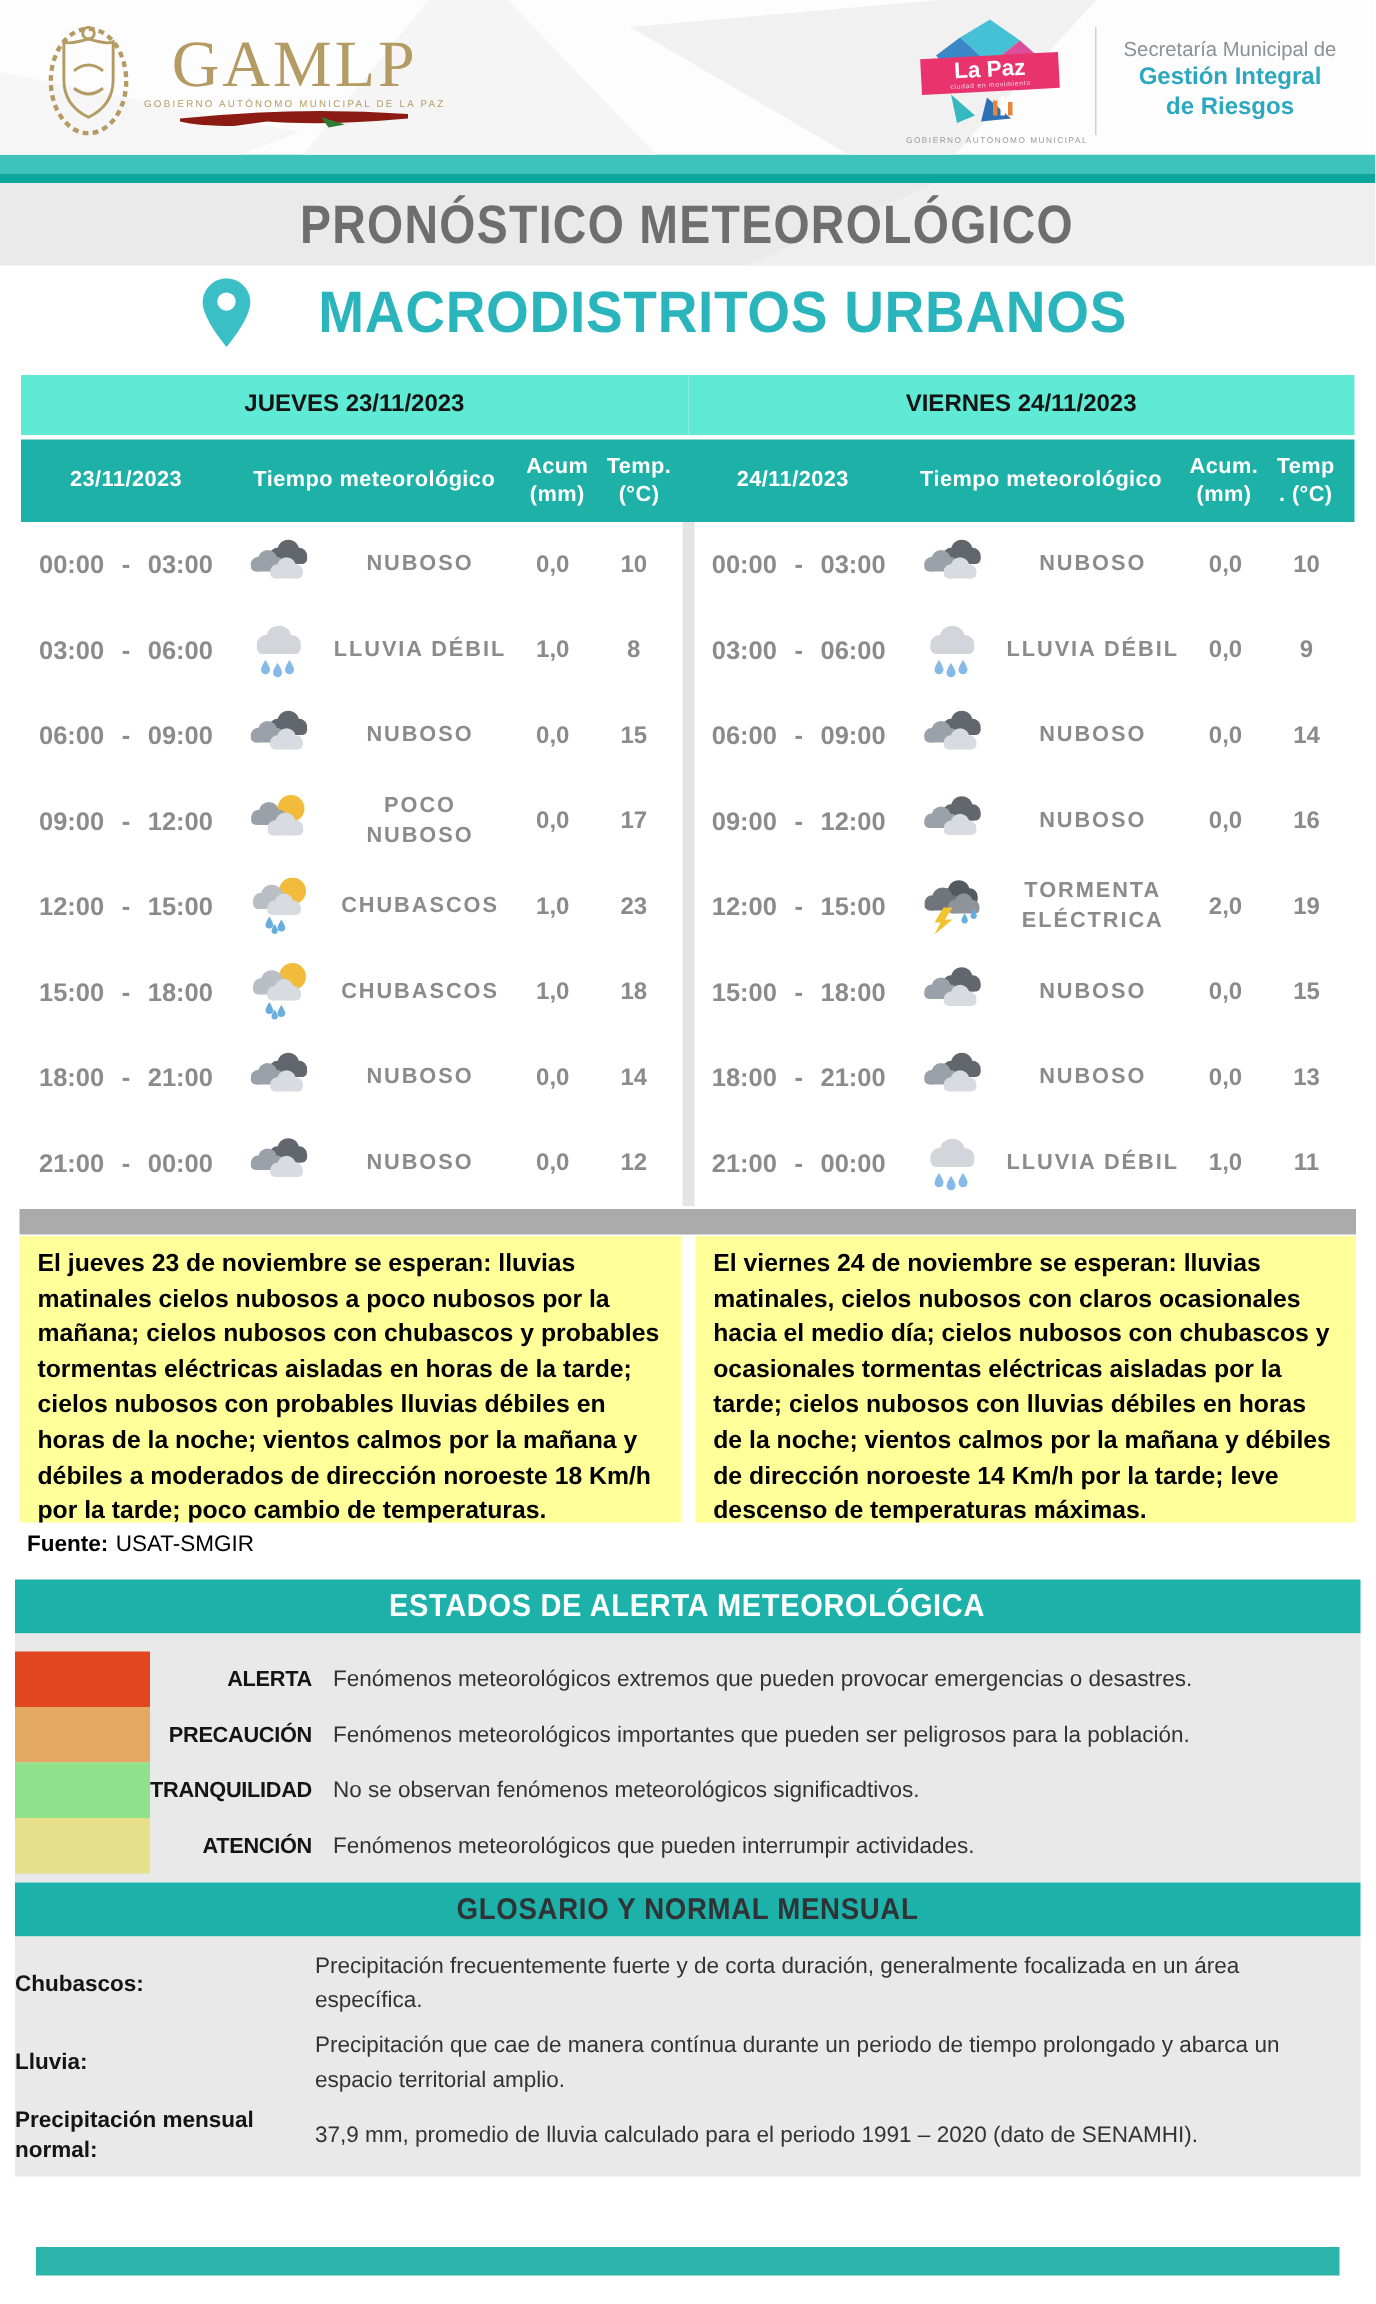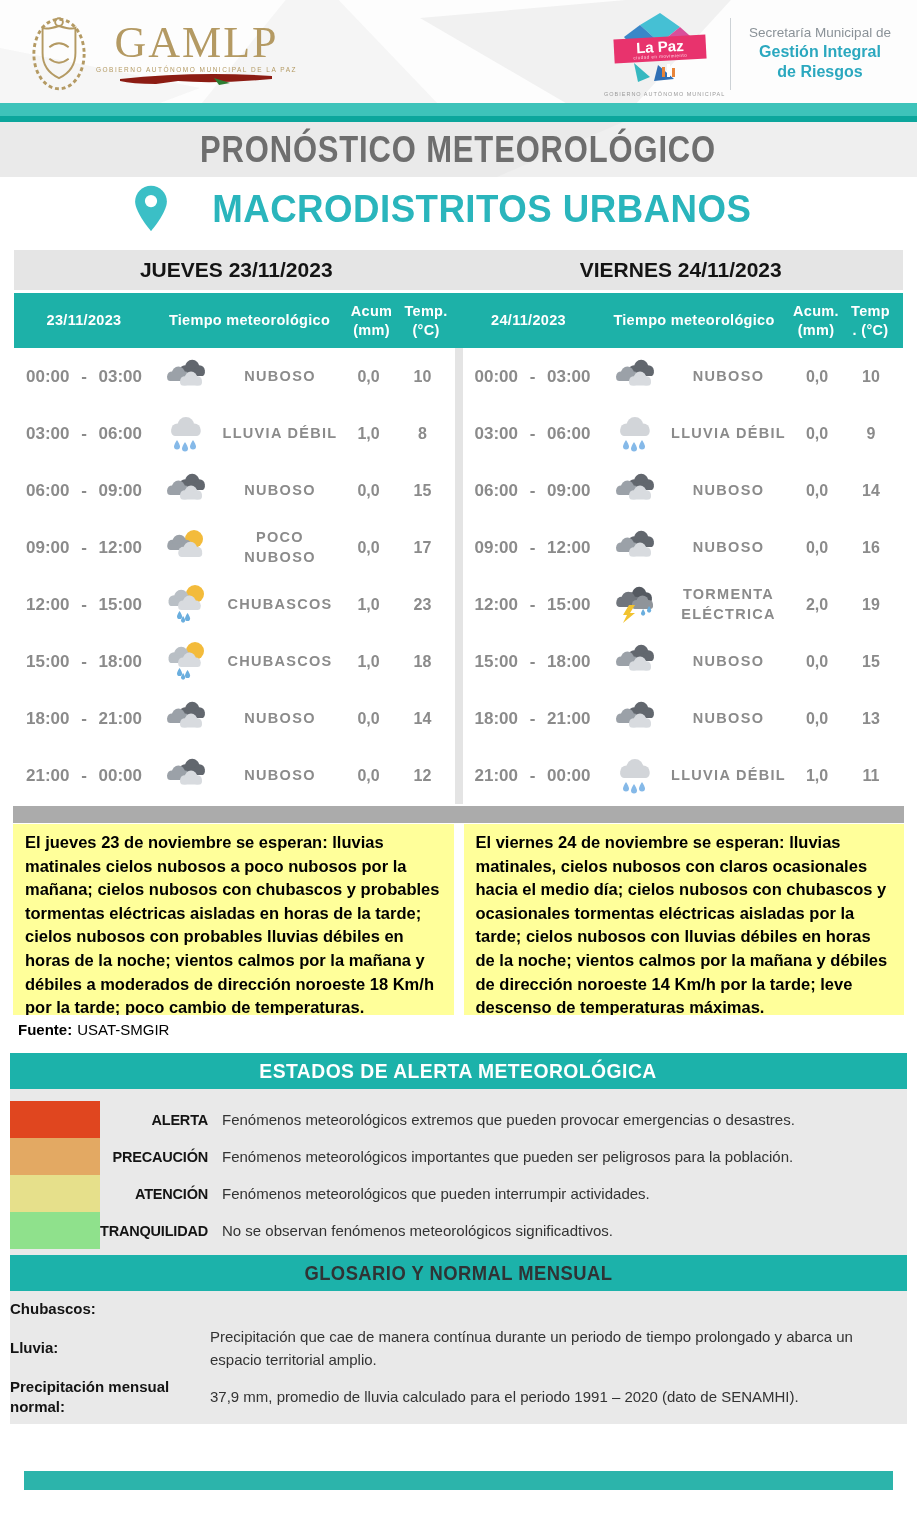--- a/index.html
+++ b/index.html
@@ -36,21 +36,21 @@
   .stripe-dark { height:6px; background:#0ca69c; }
   .banner { height:55px; background:#eaeaea; display:flex; align-items:center; justify-content:center; position:relative; overflow:hidden;}
   .banner .sheen { position:absolute; right:0; top:0; width:420px; height:100%; clip-path:polygon(30% 0,100% 0,100% 100%,0 100%); background:#efefef; }
   .banner-text { position:relative; font-size:36px; font-weight:bold; color:#6e6e6e; letter-spacing:1px; display:inline-block; transform:scaleX(0.86); }
   .subtitle { height:63px; display:flex; align-items:center; justify-content:center; gap:26px; padding-right:16px; }
   .subtitle-text { font-size:39px; font-weight:bold; color:#2ab5bc; letter-spacing:0.5px; display:inline-block; transform:scaleX(0.94); }
 
   
   .forecast { margin:10px 14px 0; }
   .datebar { display:flex; margin-bottom:3px; }
-  .datebar > div { width:50%; height:40px; background:#e5e5e5; display:flex; align-items:center; justify-content:center; font-size:21px; font-weight:bold; color:#141414; }
+  .datebar > div { width:50%; height:40px; background:#5eead4; display:flex; align-items:center; justify-content:center; font-size:16px; font-weight:bold; color:#141414; }
   .headbar { display:flex; background:#1db1a8; height:55px; color:#fff; font-weight:bold; font-size:14.5px; }
   .head-half { display:flex; width:50%; }
   .hcell { display:flex; align-items:center; justify-content:center; text-align:center; line-height:1.3; letter-spacing:0.3px; }
   .hc-date { width:140px; } .hc-tiempo { width:191px; } .hc-acum { width:53px; } .hc-temp { width:56px; padding:0 6px; }
   .tables { display:flex; }
   .tbody { width:calc(50% - 4px); }
   .tdivider { width:8px; background:#e4e4e4; }
   .trow { height:57px; display:flex; align-items:center; color:#8b8b8b; font-weight:bold; }
   .tc-time { width:140px; display:flex; justify-content:center; }
   .time-inner { width:116px; display:flex; justify-content:space-between; font-size:17px; }
@@ -716,39 +716,40 @@
           <div class="alert-swatch" style="background:#e0461f"></div>
           <div class="alert-label">ALERTA</div>
           <div class="alert-desc">Fenómenos meteorológicos extremos que pueden provocar emergencias o desastres.</div>
         </div>
         <div class="alert-row">
           <div class="alert-swatch" style="background:#e3a963"></div>
           <div class="alert-label">PRECAUCIÓN</div>
           <div class="alert-desc">Fenómenos meteorológicos importantes que pueden ser peligrosos para la población.</div>
         </div>
         <div class="alert-row">
+          <div class="alert-swatch" style="background:#8fe18c"></div>
+          <div class="alert-label">TRANQUILIDAD</div>
+          <div class="alert-desc">No se observan fenómenos meteorológicos significadtivos.</div>
+        </div>
+        <div class="alert-row">
           <div class="alert-swatch" style="background:#e6e08b"></div>
           <div class="alert-label">ATENCIÓN</div>
           <div class="alert-desc">Fenómenos meteorológicos que pueden interrumpir actividades.</div>
-        </div>
-        <div class="alert-row">
-          <div class="alert-swatch" style="background:#8fe18c"></div>
-          <div class="alert-label">TRANQUILIDAD</div>
-          <div class="alert-desc">No se observan fenómenos meteorológicos significadtivos.</div>
         </div>
       </div>
   </section>
 
   <section>
     <div class="s-title glossary-title">
       <span>GLOSARIO Y NORMAL MENSUAL</span>
     </div>
     <div class="glossary-body" id="glossary-body">
         <div class="gloss-row">
           <div class="gloss-term">Chubascos:</div>
+          <div class="gloss-def">Precipitación frecuentemente fuerte y de corta duración, generalmente focalizada en un área específica.</div>
         </div>
         <div class="gloss-row">
           <div class="gloss-term">Lluvia:</div>
           <div class="gloss-def">Precipitación que cae de manera contínua durante un periodo de tiempo prolongado y abarca un espacio territorial amplio.</div>
         </div>
         <div class="gloss-row">
           <div class="gloss-term">Precipitación mensual normal:</div>
           <div class="gloss-def">37,9 mm, promedio de lluvia calculado para el periodo 1991 – 2020 (dato de SENAMHI).</div>
         </div>
       </div>

